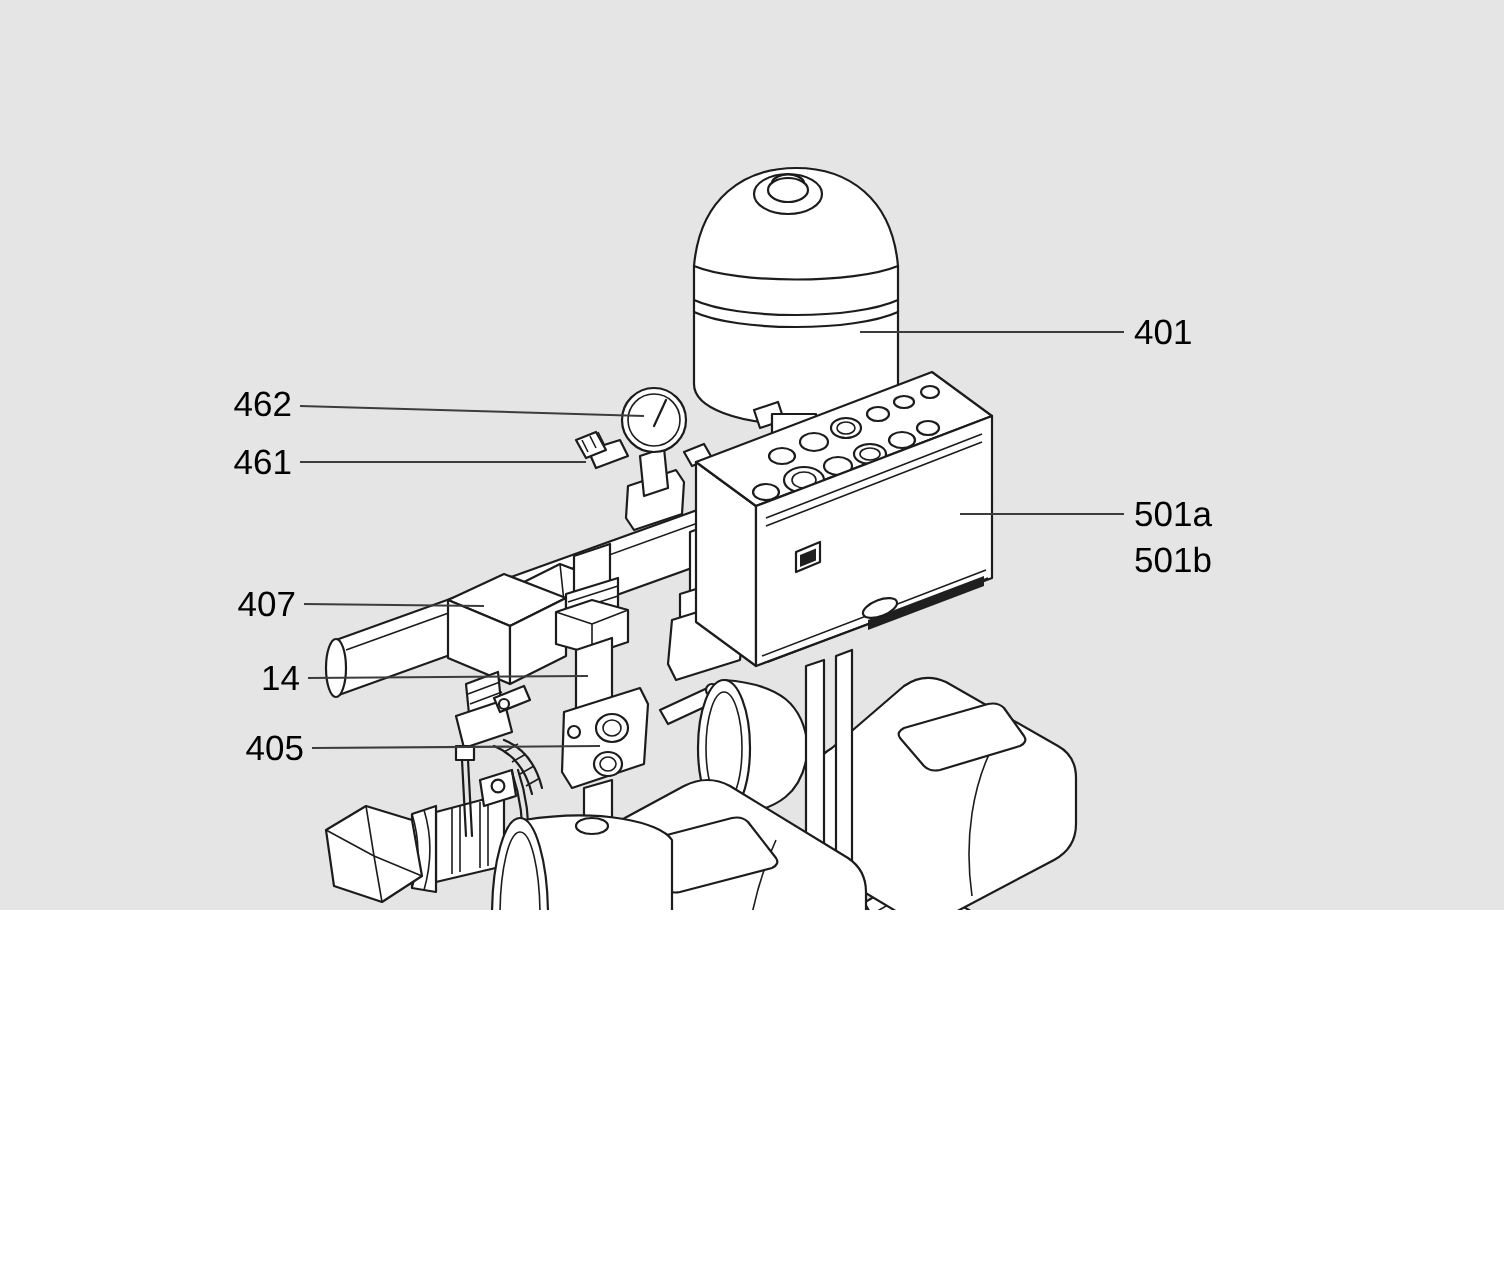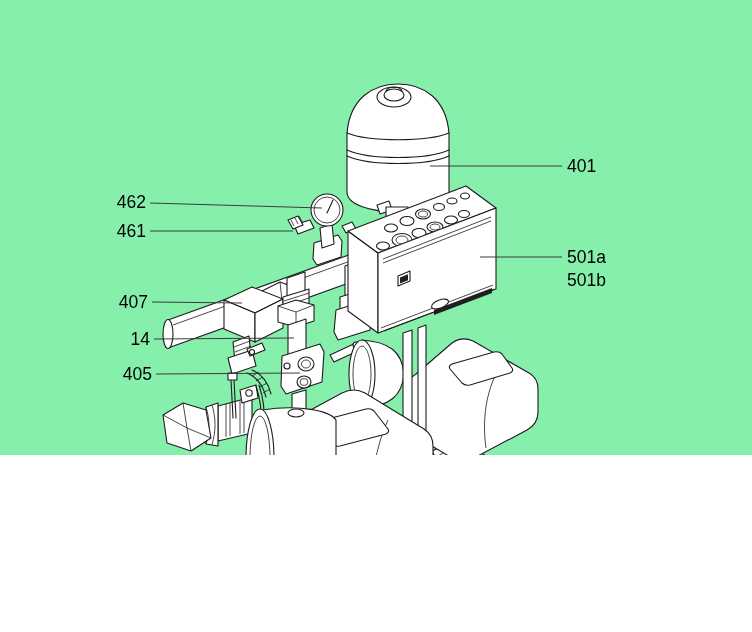--- a/index.html
+++ b/index.html
@@ -1,16 +1,16 @@
 <!DOCTYPE html>
 <html><head>
 <meta charset="utf-8">
 <style>
   html,body{margin:0;padding:0;background:#fff;}
-  .stage{position:relative;width:752px;height:455px;background:#86efac;overflow:hidden;
+  .stage{position:relative;width:752px;height:455px;background:#e5e5e5;overflow:hidden;
          font-family:"Liberation Sans", sans-serif;text-decoration:underline;}
   svg{position:absolute;left:0;top:0;}
   .ln{fill:none;stroke:#1c1c1c;stroke-width:1.1;stroke-linejoin:round;stroke-linecap:round;}
   .fw{fill:#ffffff;stroke:#1c1c1c;stroke-width:1.1;stroke-linejoin:round;stroke-linecap:round;}
   .thin{fill:none;stroke:#1c1c1c;stroke-width:.8;stroke-linejoin:round;}
   .leader{fill:none;stroke:#3c3c3c;stroke-width:1;}
   .callout-text{font-family:"Liberation Sans",sans-serif;font-size:17.5px;fill:#000;}
 </style>
 </head>
 <body>

